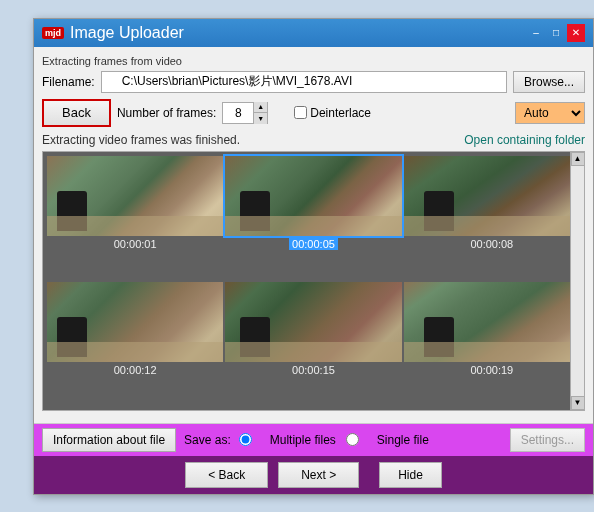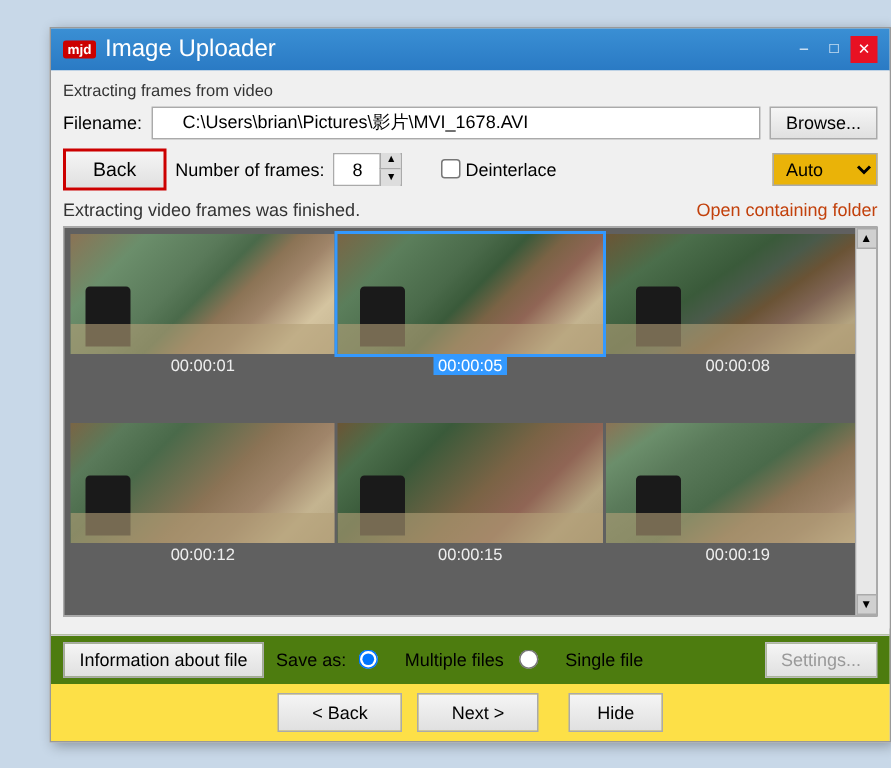--- a/index.html
+++ b/index.html
@@ -149,33 +149,33 @@
     .checkbox-wrap {
       display: flex;
       align-items: center;
       gap: 3px;
       font-size: 12px;
       padding-left: 20px;
     }
     .auto-select {
       height: 22px;
       border: 1px solid #aaa;
-      background: #eab308;
+      background: #fdba74;
       padding: 0 4px;
       font-size: 12px;
       min-width: 70px;
     }
     .status-row {
       display: flex;
       justify-content: space-between;
       align-items: center;
       margin-bottom: 4px;
     }
     .status-text { font-size: 12px; color: #333; }
-    .open-folder-link { font-size: 12px; color: #c2410c; cursor: pointer; text-decoration: none; }
+    .open-folder-link { font-size: 12px; color: #0f766e; cursor: pointer; text-decoration: none; }
 
     .thumbnails-area {
       border: 1px solid #aaa;
       background: #606060;
       height: 260px;
       overflow: hidden;
       position: relative;
       display: flex;
       flex-direction: column;
     }
@@ -236,21 +236,21 @@
       cursor: pointer;
       font-size: 8px;
     }
     .scroll-track {
       flex: 1;
       width: 14px;
       background: #e8e8e8;
     }
 
     .bottom-bar {
-      background: #4d7c0f;
+      background: #d946ef;
       border-top: 1px solid #ccc;
       padding: 4px 8px;
       display: flex;
       align-items: center;
       gap: 8px;
       margin-top: 4px;
     }
     .info-btn {
       height: 24px;
       padding: 0 10px;
@@ -281,21 +281,21 @@
       cursor: pointer;
       font-size: 12px;
       color: #999;
     }
     .nav-row {
       display: flex;
       justify-content: center;
       align-items: center;
       gap: 10px;
       padding: 6px 8px;
-      background: #fde047;
+      background: #701a75;
     }
     .nav-btn {
       height: 26px;
       padding: 0 22px;
       border: 1px solid #aaa;
       background: linear-gradient(to bottom, #f5f5f5, #e0e0e0);
       cursor: pointer;
       font-size: 12px;
     }
     .hide-btn {

